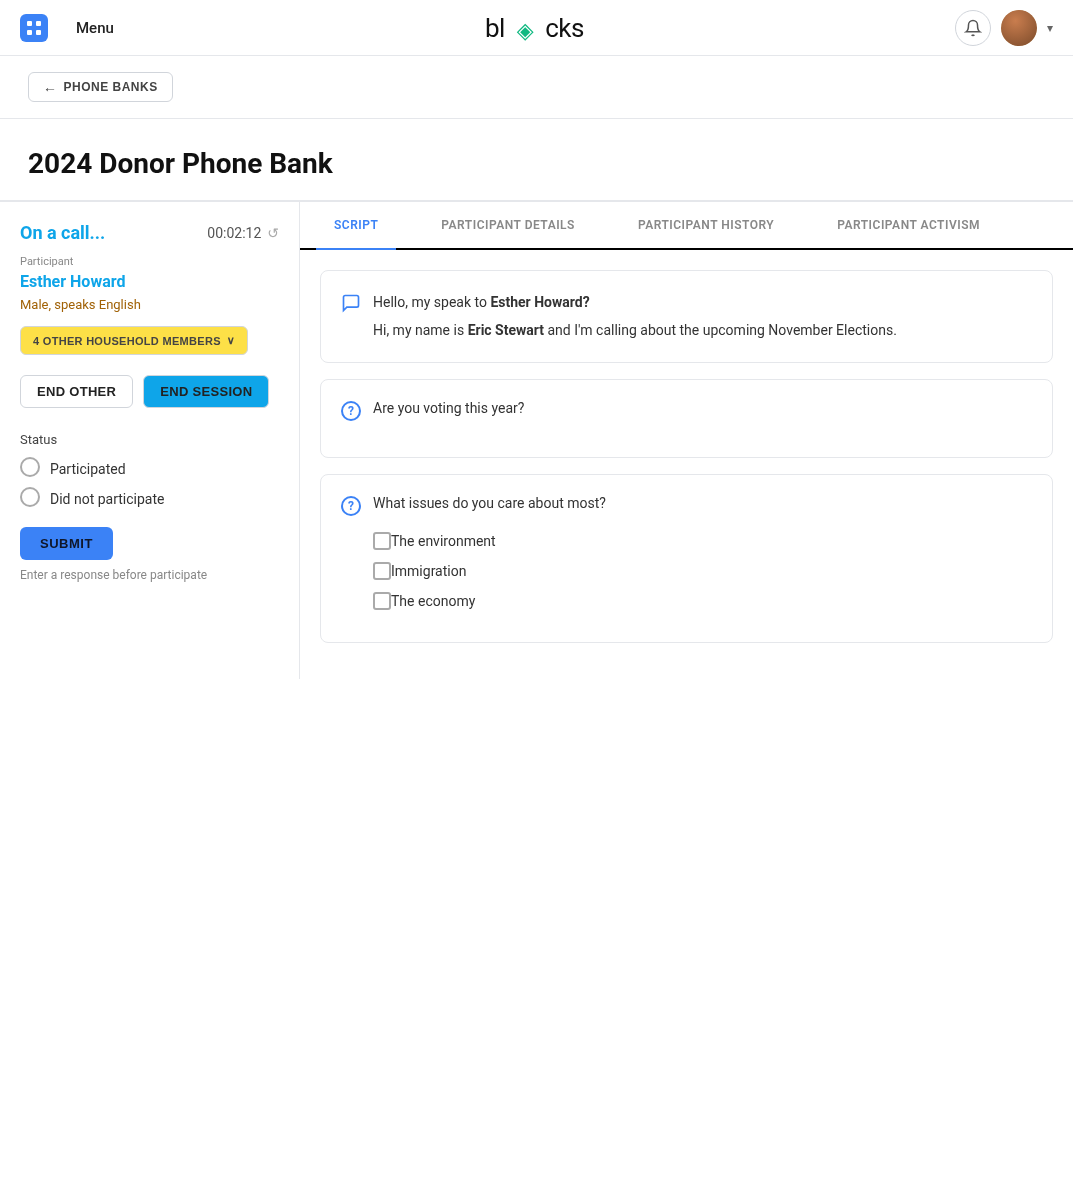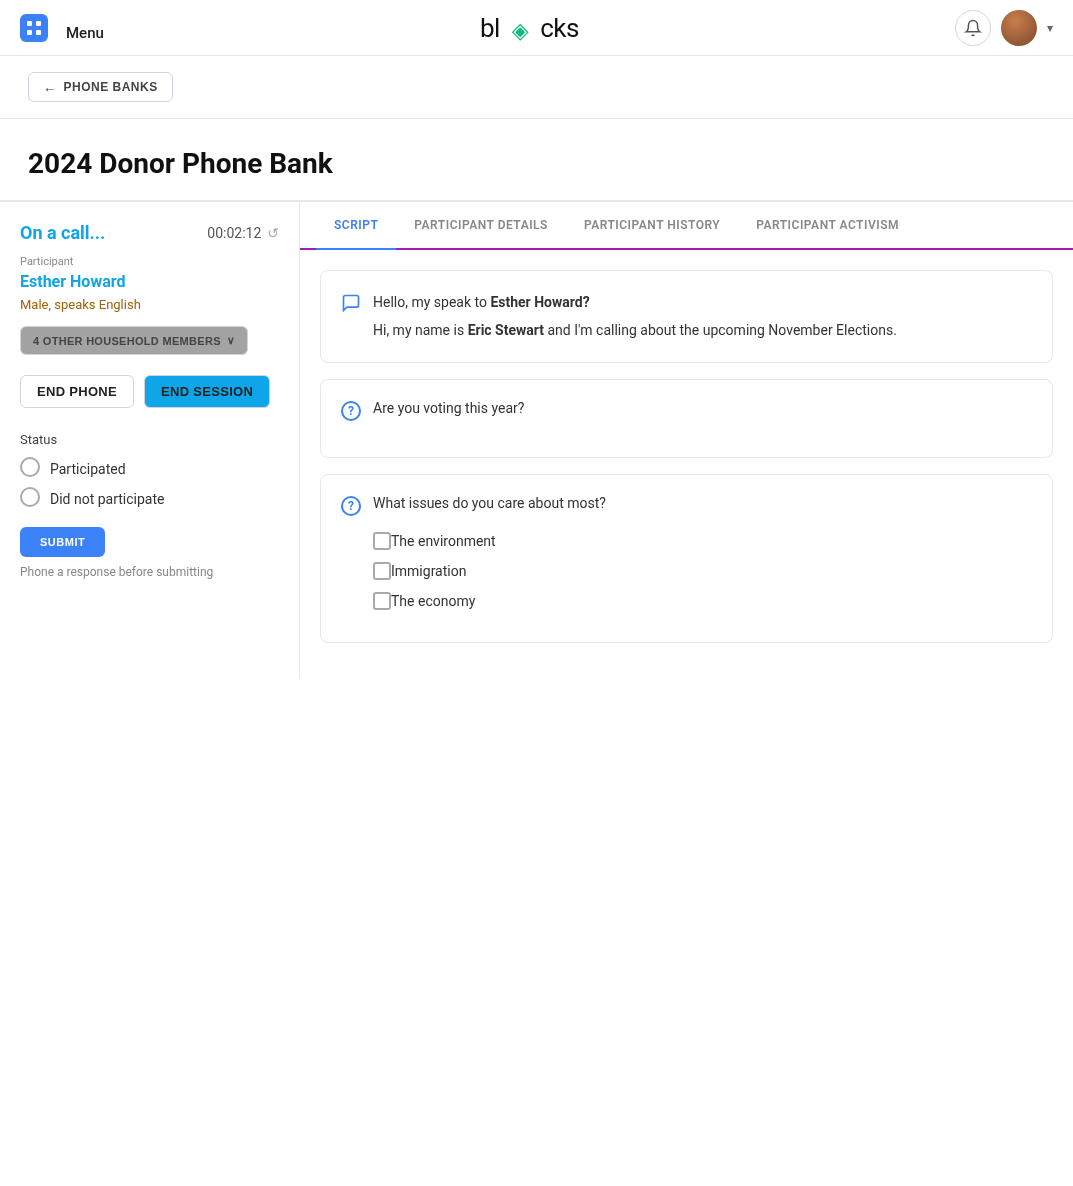--- a/index.html
+++ b/index.html
@@ -4,21 +4,21 @@
   <style>
     * { box-sizing: border-box; margin: 0; padding: 0; }
     body { font-family: -apple-system, BlinkMacSystemFont, 'Segoe UI', Roboto, sans-serif; background: #fff; color: #222; font-size: 14px; }
 
     
     .top-nav {
       display: flex; align-items: center; justify-content: space-between;
       padding: 0 20px; height: 56px; border-bottom: 1px solid #e5e7eb;
       background: #fff;
     }
-    .top-nav-left { display: flex; align-items: flex-end; gap: 18px; }
+    .top-nav-left { display: flex; align-items: center; gap: 28px; }
     .grid-icon { width: 28px; height: 28px; background: #3b82f6; border-radius: 6px; display: flex; align-items: center; justify-content: center; }
     .grid-icon svg { width: 16px; height: 16px; }
     .menu-label { font-size: 15px; color: #222; font-weight: 500; }
     .logo { font-size: 26px; font-weight: 400; color: #111; letter-spacing: -0.5px; display: flex; align-items: flex-end; gap: 12px; }
     .top-nav-right { display: flex; align-items: center; gap: 10px; }
     .bell-btn { width: 36px; height: 36px; border: 1.5px solid #d1d5db; border-radius: 50%; background: #fff; display: flex; align-items: center; justify-content: center; cursor: pointer; }
     .avatar { width: 36px; height: 36px; border-radius: 50%; overflow: hidden; background: #c7a17a; display: flex; align-items: center; justify-content: center; }
     .avatar-img { width: 100%; height: 100%; object-fit: cover; background: linear-gradient(135deg, #c97d4e, #8b5e3c); border-radius: 50%; }
     .dropdown-arrow { font-size: 12px; color: #666; cursor: pointer; }
 
@@ -53,21 +53,21 @@
     .timer-area { display: flex; align-items: center; gap: 6px; }
     .timer-text { font-size: 14px; color: #555; }
     .timer-icon { color: #aaa; font-size: 14px; }
     .participant-label { font-size: 11px; color: #888; margin-bottom: 4px; text-transform: capitalize; }
     .participant-name { font-size: 16px; font-weight: 700; color: #0ea5e9; margin-bottom: 6px; }
     .participant-info { font-size: 13px; color: #a16207; margin-bottom: 14px; }
     .household-btn {
       display: inline-flex; align-items: center; gap: 6px;
       font-size: 11px; font-weight: 600; color: #444; letter-spacing: 0.3px;
       border: 1.5px solid #d1d5db; border-radius: 6px;
-      padding: 7px 12px; cursor: pointer; background: #a3a3a3; margin-bottom: 20px;
+      padding: 7px 12px; cursor: pointer; background: #fde047; margin-bottom: 20px;
       text-transform: uppercase;
     }
     .call-actions { display: flex; gap: 10px; margin-bottom: 24px; }
     .end-call-btn {
       padding: 8px 16px; border: 1.5px solid #d1d5db; border-radius: 6px;
       background: #fff; font-size: 13px; font-weight: 600; color: #222;
       cursor: pointer; letter-spacing: 0.3px;
     }
     .end-session-btn {
       padding: 8px 16px; border: 1.5px solid #d1d5db; border-radius: 6px;
@@ -76,33 +76,34 @@
     }
     .status-section { margin-bottom: 20px; }
     .status-label { font-size: 13px; color: #444; margin-bottom: 10px; }
     .radio-option { display: flex; align-items: flex-end; gap: 10px; margin-bottom: 10px; cursor: pointer; }
     .radio-circle {
       width: 20px; height: 20px; border-radius: 50%; border: 2px solid #aaa;
       background: #fff; display: flex; align-items: center; justify-content: center;
     }
     .radio-label { font-size: 14px; color: #333; }
     .submit-btn {
-      padding: 9px 20px; background: #3b82f6; color: #ffffff; border: none;
-      border-radius: 6px; font-size: 11px; font-weight: 700; cursor: pointer;
+      padding: 9px 20px; background: #3b82f6; color: #0f172a; border: none;
+      border-radius: 6px; font-size: 13px; font-weight: 700; cursor: pointer;
       letter-spacing: 0.5px; margin-bottom: 8px;
     }
     .submit-hint { font-size: 12px; color: #888; }
 
     
     .right-panel { flex: 1; background: #fff; }
 
     
     .tabs-bar {
-      display: flex; border-bottom: 2px solid #a21caf;
+      display: flex; border-bottom: 2px solid #000000;
       padding: 0 16px;
+      gap: 27px;
     }
     .tab {
       padding: 16px 18px; font-size: 12px; font-weight: 600; color: #888;
       letter-spacing: 0.5px; cursor: pointer; text-transform: uppercase;
       border-bottom: 2px solid transparent; margin-bottom: -2px;
     }
     .tab.active { color: #3b82f6; border-bottom: 2px solid #3b82f6; }
 
     
     .script-content { padding: 20px; }
@@ -196,38 +197,38 @@
     <div class="participant-label">Participant</div>
     <div class="participant-name">Esther Howard</div>
     <div class="participant-info">Male, speaks English</div>
 
     <button class="household-btn">
       <span>4 OTHER HOUSEHOLD MEMBERS</span>
       <span>∨</span>
     </button>
 
     <div class="call-actions">
-      <button class="end-call-btn">END PHONE</button>
+      <button class="end-call-btn">END OTHER</button>
       <button class="end-session-btn">END SESSION</button>
     </div>
 
     <div class="status-section">
       <div class="status-label">Status</div>
       <label class="radio-option">
         <div class="radio-circle"></div>
         <span class="radio-label">Participated</span>
       </label>
       <label class="radio-option">
         <div class="radio-circle"></div>
         <span class="radio-label">Did not participate</span>
       </label>
     </div>
 
     <button class="submit-btn">SUBMIT</button>
-    <div class="submit-hint">Phone a response before submitting</div>
+    <div class="submit-hint">Enter a response before participate</div>
   </div>
 
   <div class="right-panel">
 
     <div class="tabs-bar">
       <div class="tab active">SCRIPT</div>
       <div class="tab">PARTICIPANT DETAILS</div>
       <div class="tab">PARTICIPANT HISTORY</div>
       <div class="tab">PARTICIPANT ACTIVISM</div>
     </div>

